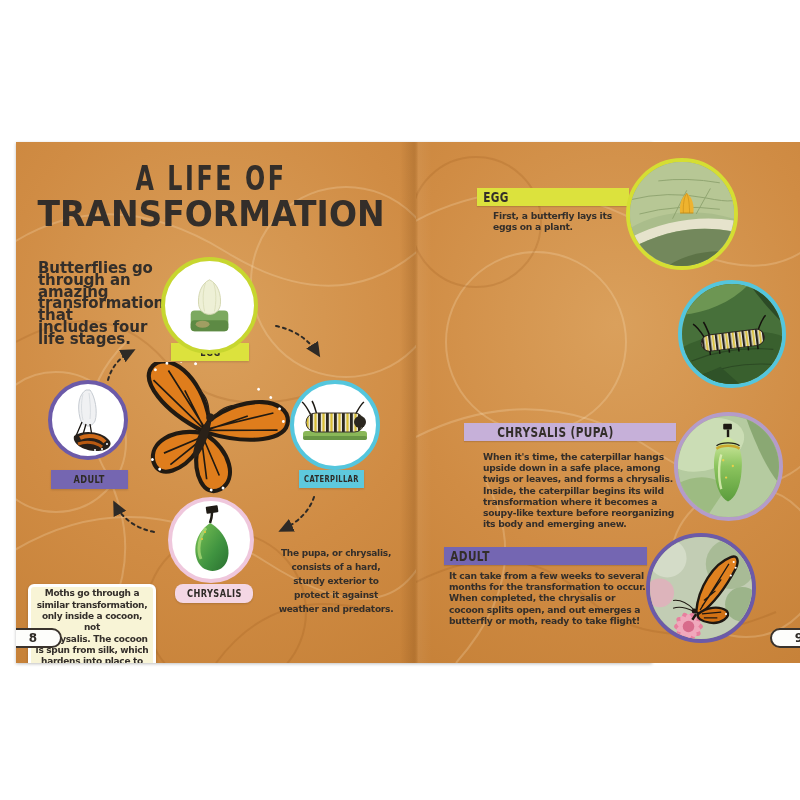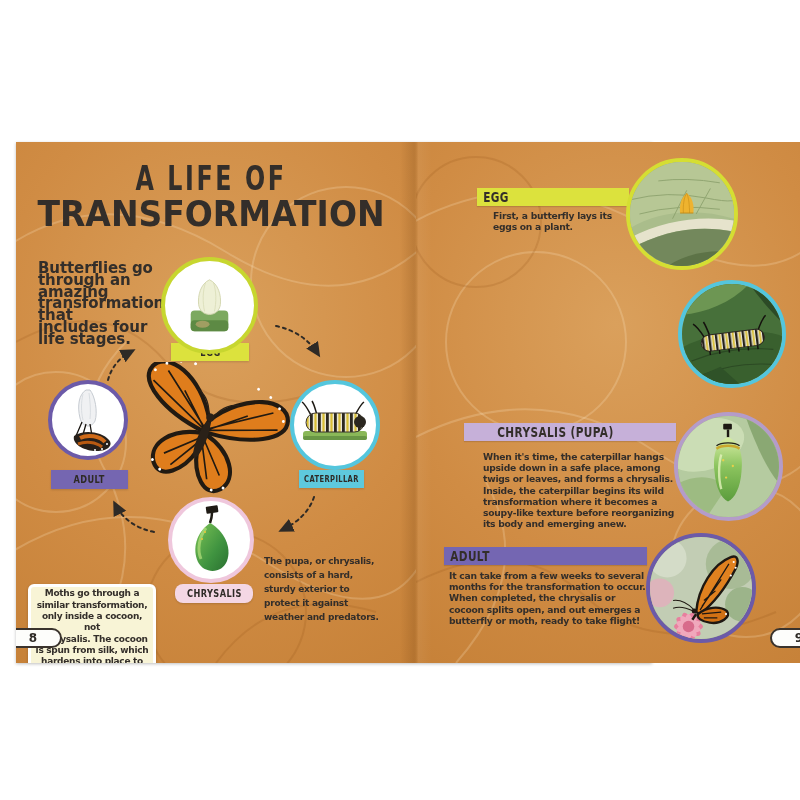--- a/index.html
+++ b/index.html
@@ -21,22 +21,22 @@
          letter-spacing:-.1px;color:#332e2a;white-space:pre-line;z-index:2;}
   
   .stage-circle{position:absolute;border-radius:50%;background:#fff;box-sizing:border-box;z-index:3;overflow:hidden;}
   .chip{position:absolute;z-index:1;display:flex;align-items:center;justify-content:center;
         font-weight:bold;color:#2e2a26;box-shadow:0 1px 2px rgba(0,0,0,.15);}
   .chip span{display:inline-block;transform:scaleX(.82);letter-spacing:.5px;}
   .notebox{position:absolute;left:12px;top:397px;width:128px;height:99px;background:#f8f4d6;border:3px solid #ffffff;
            border-radius:6px;z-index:3;box-sizing:border-box;padding:8px 4px;display:flex;align-items:center;
            box-shadow:0 1px 3px rgba(0,0,0,.2);margin-top:45px;}
   .notebox div{font-size:9px;line-height:11.3px;font-weight:bold;letter-spacing:-.3px;text-align:center;color:#332e2a;white-space:pre-line;}
-  .pupa-note{position:absolute;left:248px;top:404px;width:144px;font-size:9px;line-height:14px;
-             font-weight:bold;letter-spacing:-.25px;color:#332e2a;white-space:pre-line;z-index:2;margin-top:8px;}
+  .pupa-note{position:absolute;left:248px;top:404px;width:144px;text-align:center;font-size:9px;line-height:14px;
+             font-weight:bold;letter-spacing:-.25px;color:#332e2a;white-space:pre-line;z-index:2;}
   
   .bar{position:absolute;height:18px;z-index:1;display:flex;align-items:center;box-shadow:0 1px 1px rgba(0,0,0,.12);}
   .bar .hd{display:inline-block;transform:scaleX(.78);transform-origin:left center;font-size:13.5px;font-weight:bold;
            letter-spacing:.5px;color:#332e2a;padding-left:8px;white-space:nowrap;}
   .sec-body{position:absolute;font-size:9.2px;line-height:11.2px;font-weight:bold;letter-spacing:-.25px;
             color:#332e2a;white-space:pre-line;z-index:2;}
   .photo-circle{position:absolute;border-radius:50%;box-sizing:border-box;overflow:hidden;z-index:3;background:#9db07c;}
   .photo-circle svg{display:block;width:100%;height:100%;}
   
   .pill{position:absolute;top:486px;width:58px;height:20px;background:#fdfdfb;border:2px solid #3a332d;border-radius:12px;

